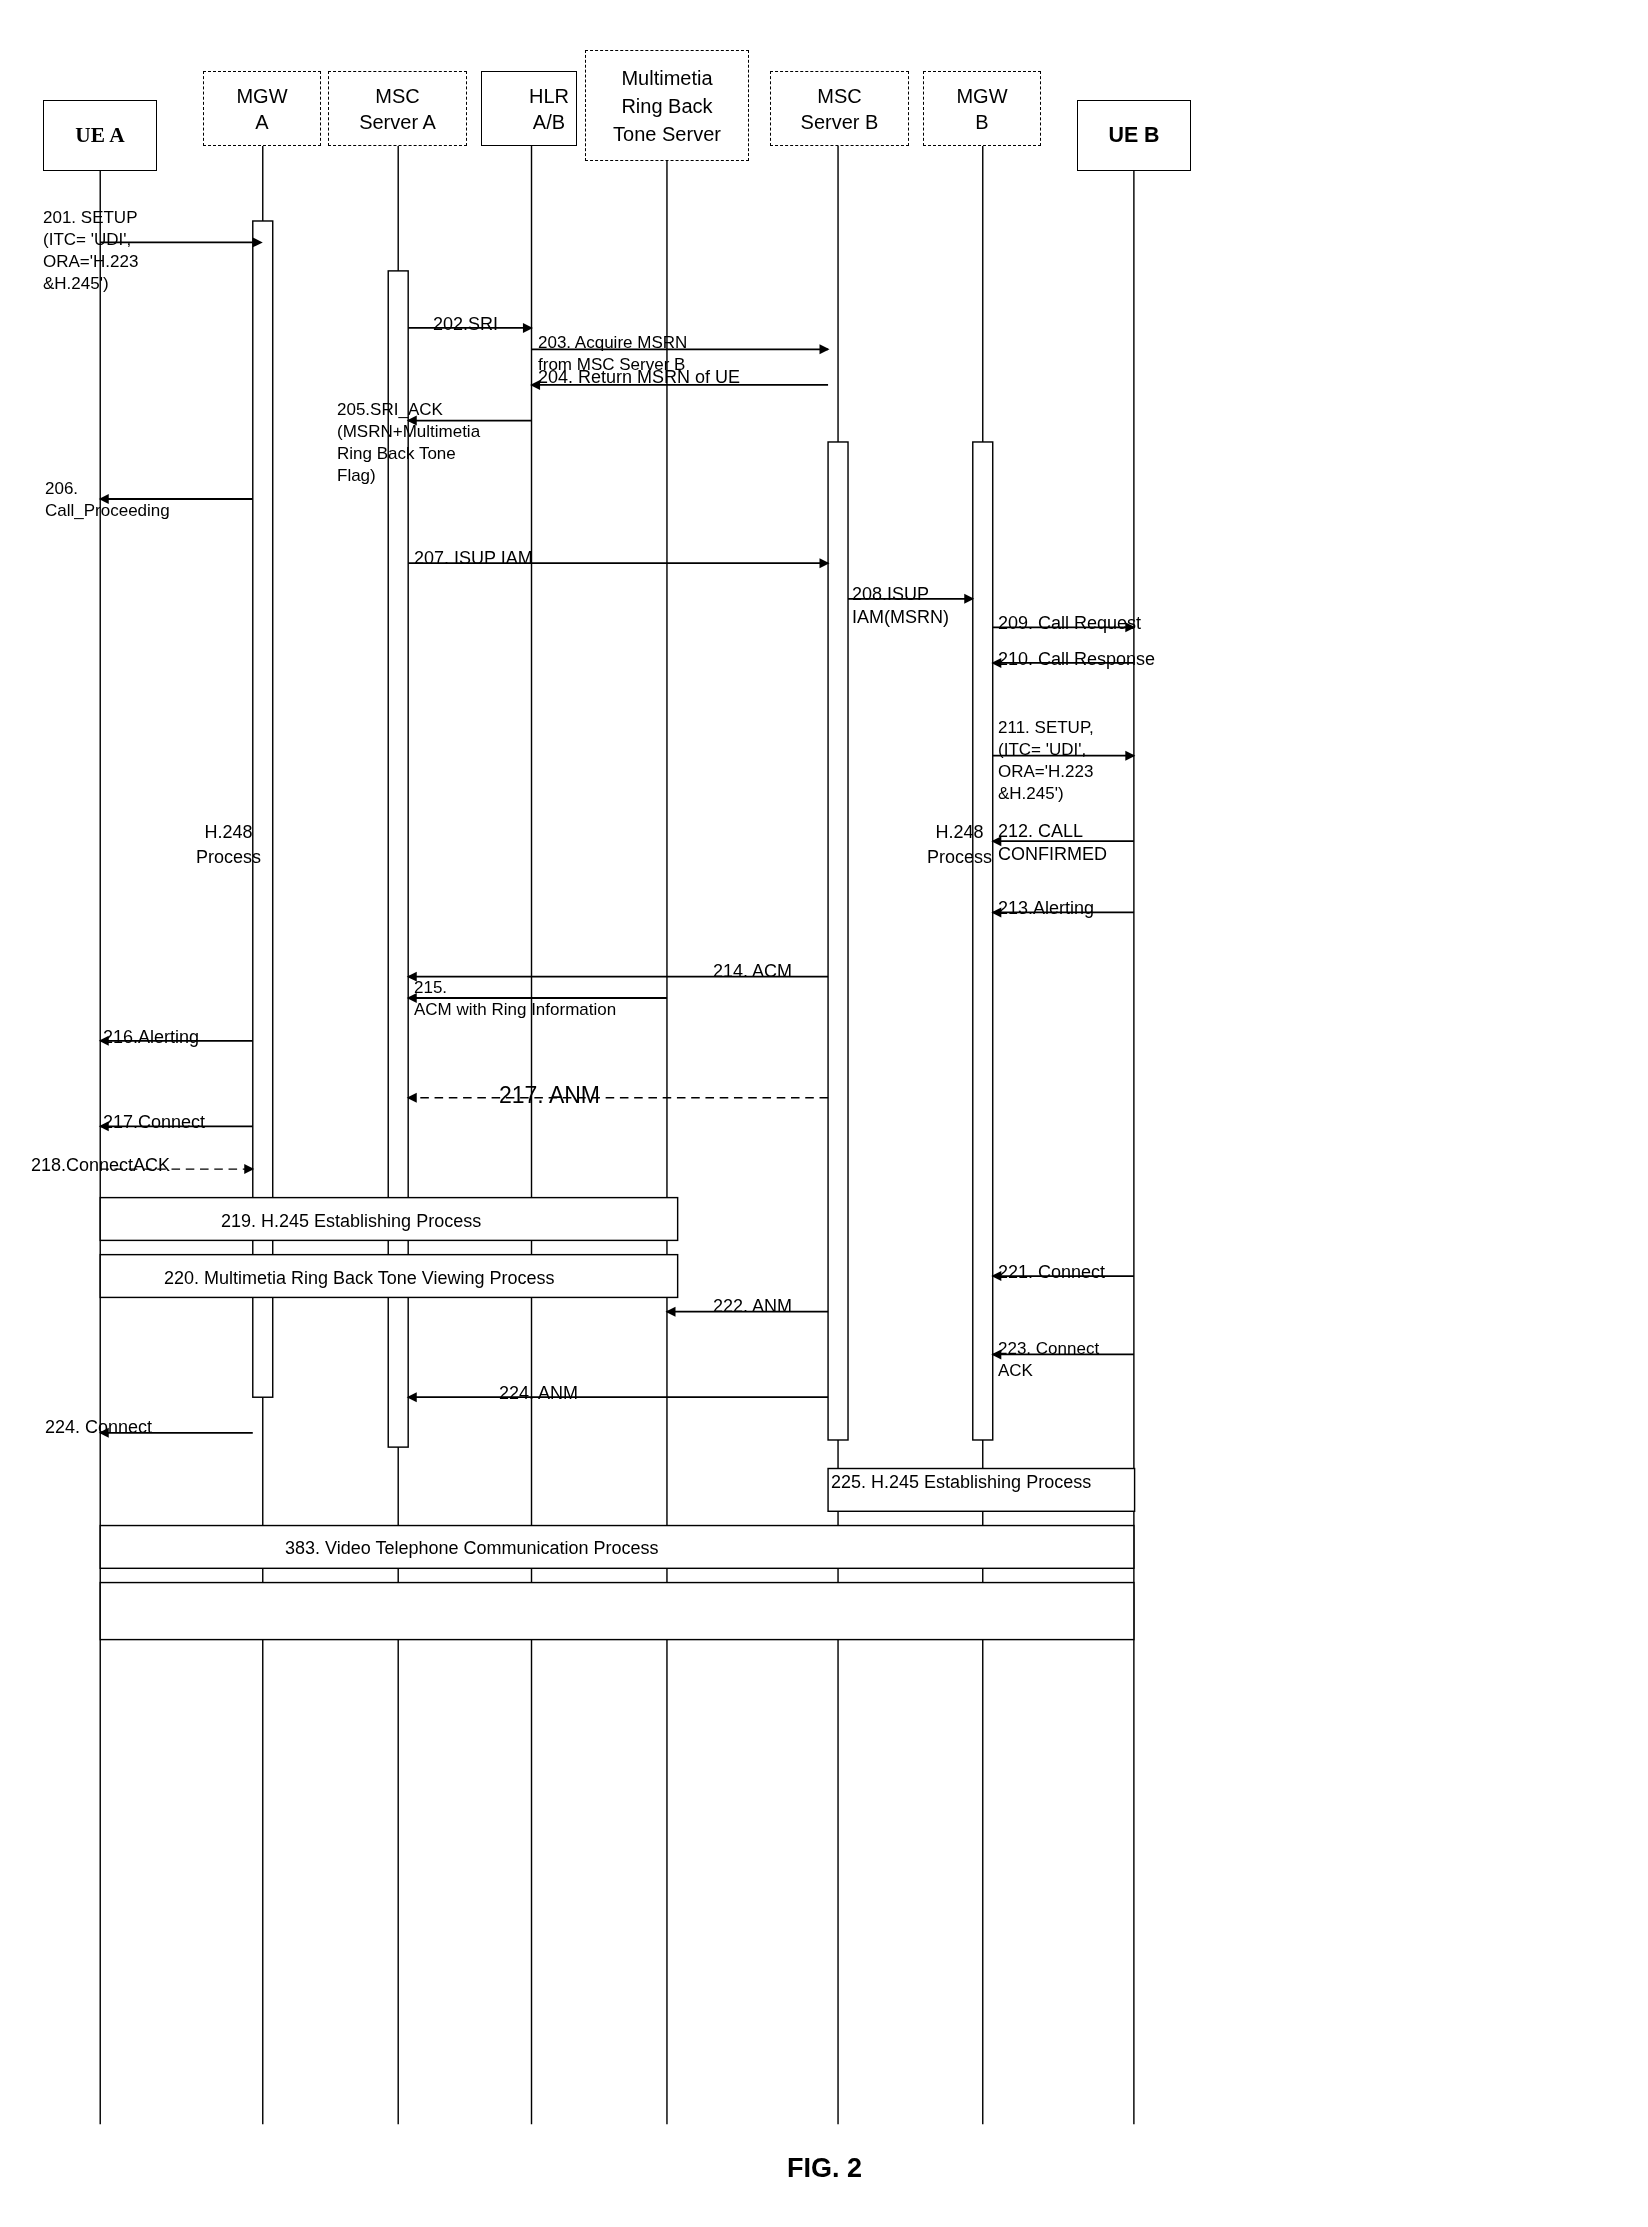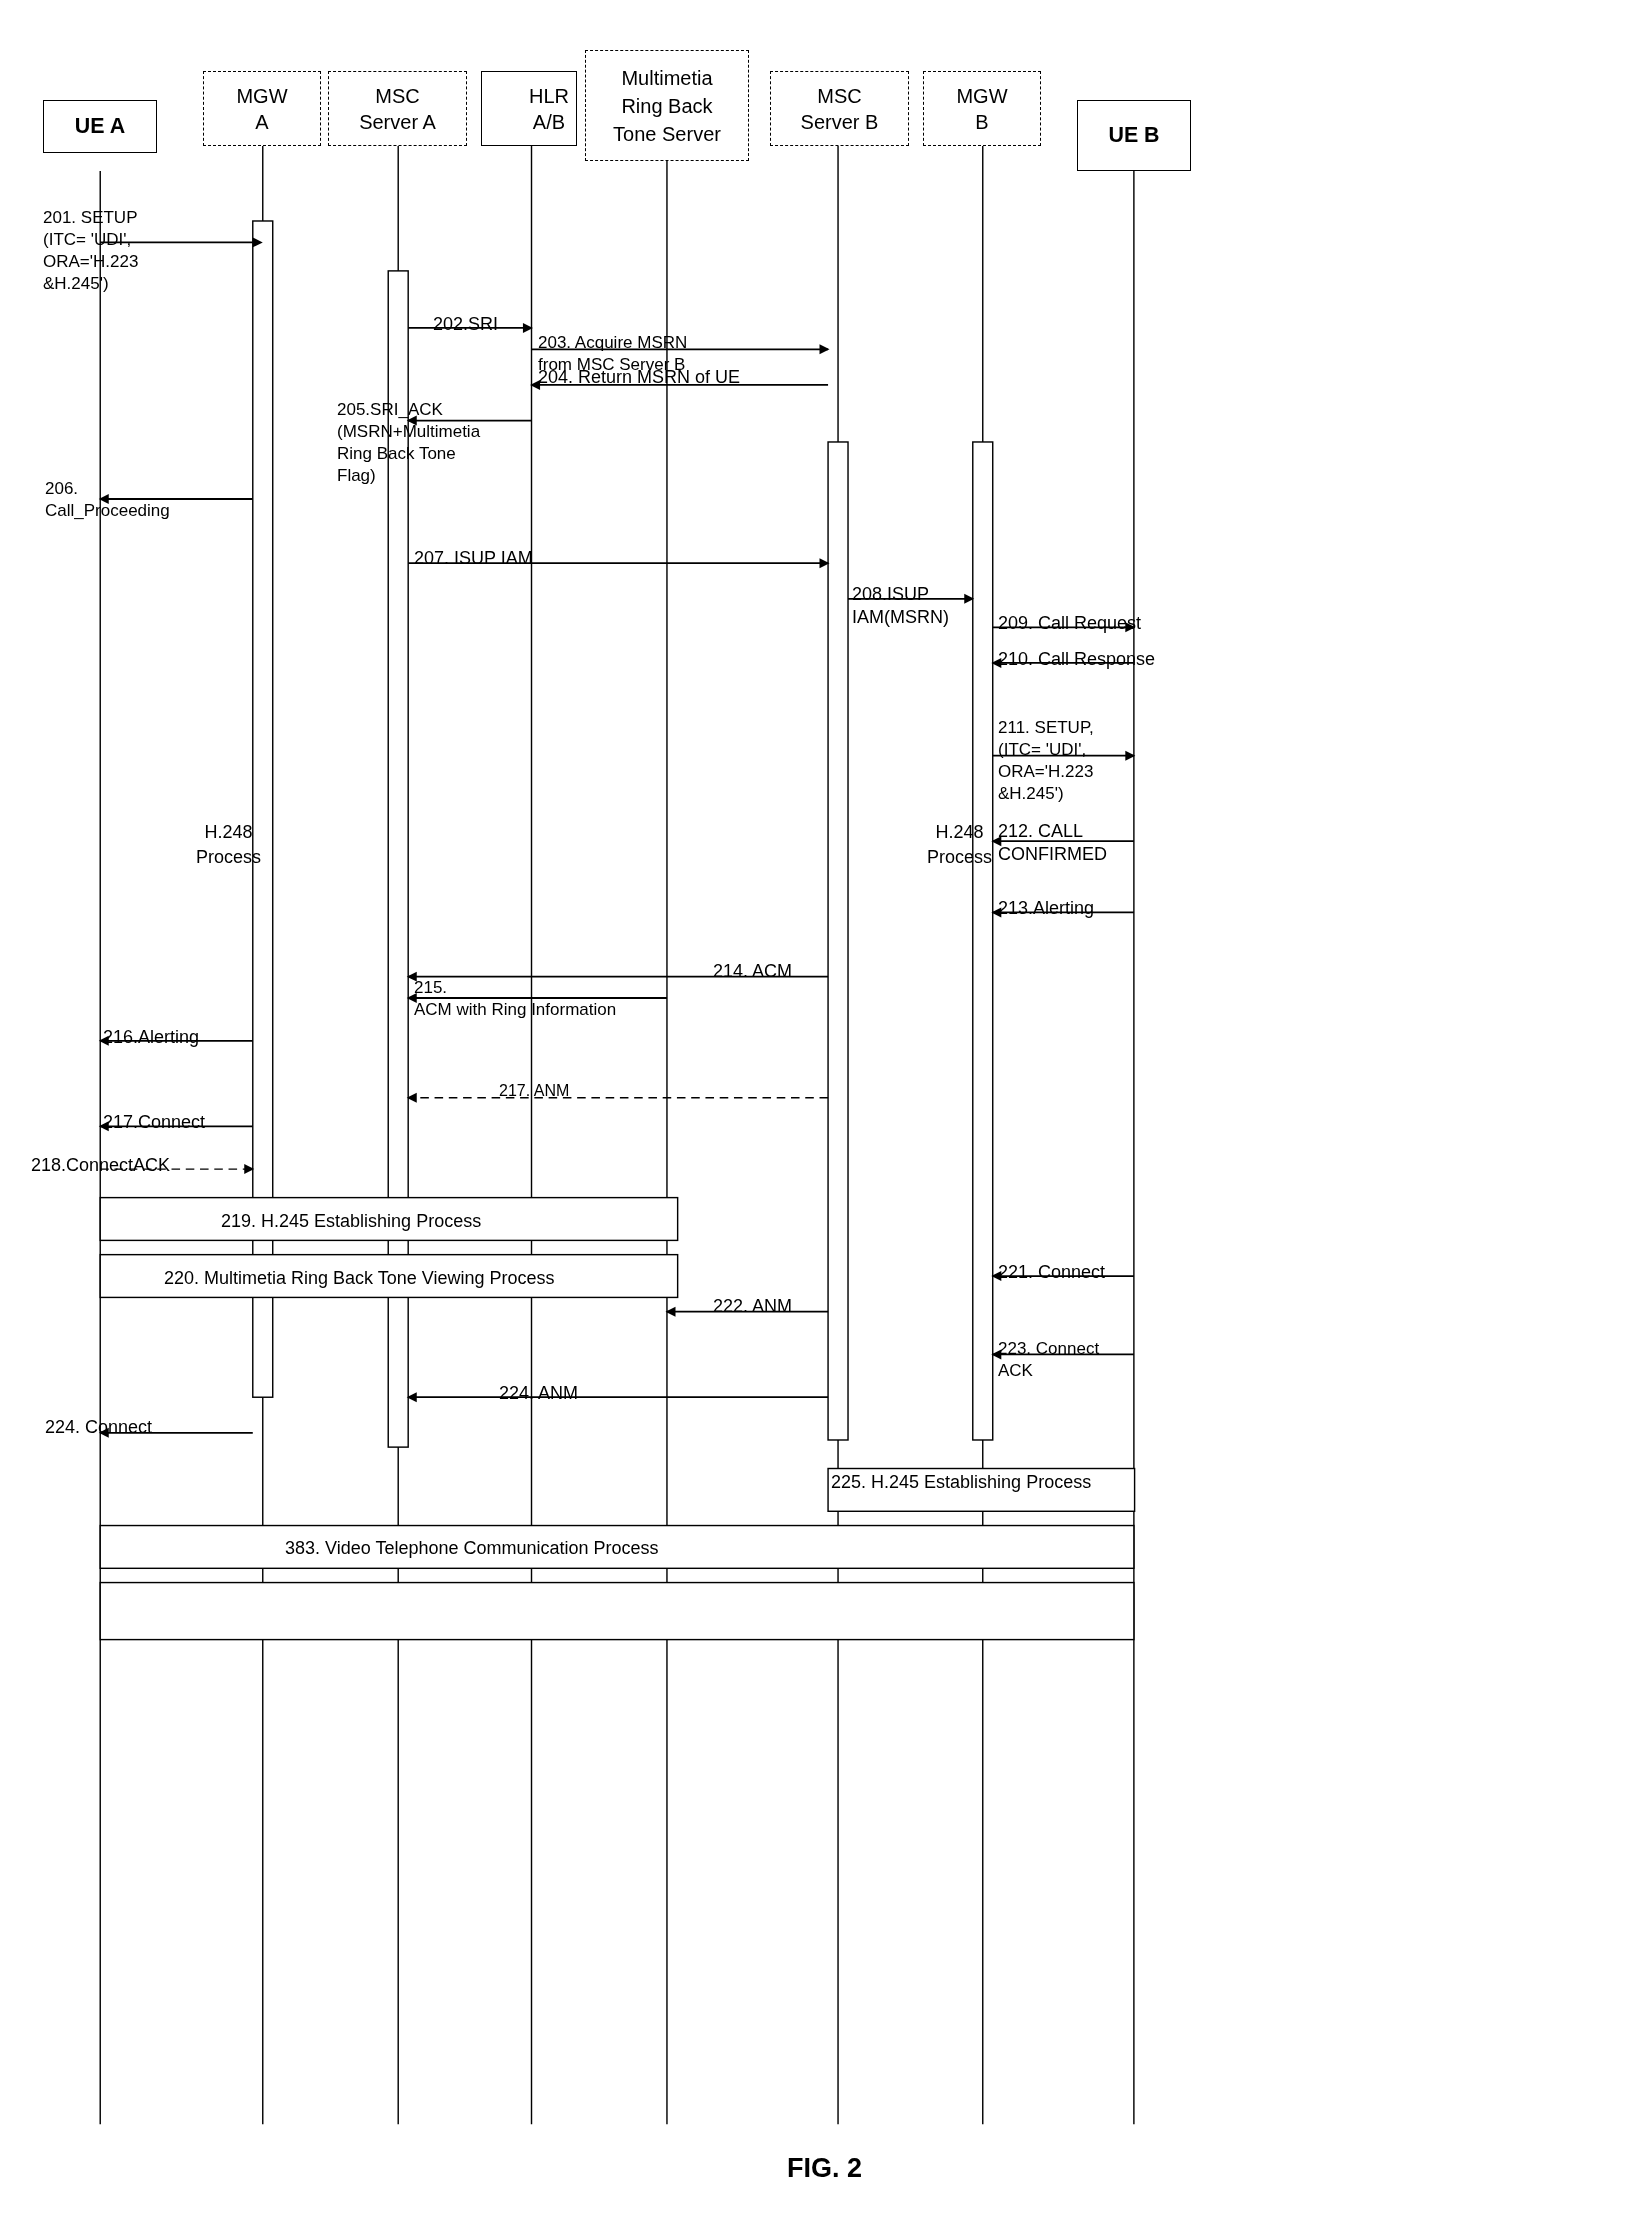--- a/index.html
+++ b/index.html
@@ -178,21 +178,21 @@
     <line x1="354" y1="2010" x2="140" y2="2010" stroke="#000" stroke-width="2.5"></line>
     <polygon points="152,2003 138,2010 152,2017" fill="#000"></polygon>
 
     <rect x="1161" y="2060" width="430" height="60" fill="white" stroke="#000" stroke-width="2"></rect>
 
     <rect x="140" y="2140" width="1450" height="60" fill="white" stroke="#000" stroke-width="2"></rect>
 
     <rect x="140" y="2220" width="1450" height="80" fill="white" stroke="#000" stroke-width="2"></rect>
   </svg>
 
-  <div class="entity-box" style="left:43px; top:100px; width:114px; height:53px; font-size:21.4px; font-weight:bold;">
+  <div class="entity-box" style="left:43px; top:100px; width:114px; height:71px; font-size:21.4px; font-weight:bold;font-family:Liberation Serif, serif;">
     <span>UE A</span>
   </div>
 
   <div class="entity-dashed" style="left:203px; top:71px; width:118px; height:75px; font-size:20px; line-height:1.3;">
     <span>MGW<br>A</span>
   </div>
 
   <div class="entity-dashed" style="left:328px; top:71px; width:139px; height:75px; font-size:20px; line-height:1.3;">
     <span>MSC<br>Server A</span>
   </div>
@@ -274,21 +274,21 @@
   </div>
 
   <div class="msg-label-multiline" style="left:414px; top:977px; font-size:17px; line-height:1.3;">
     <span>215.<br>ACM with Ring Information</span>
   </div>
 
   <div class="msg-label" style="left:103px; top:1027px; font-size:18px;">
     <span>216.Alerting</span>
   </div>
 
-  <div class="msg-label" style="left:499px; top:1082px; font-size:16px;text-align:right;">
+  <div class="msg-label" style="left:499px; top:1082px; font-size:23px;text-align:right;">
     <span>217. ANM</span>
   </div>
 
   <div class="msg-label" style="left:103px; top:1112px; font-size:18px;">
     <span>217.Connect</span>
   </div>
 
   <div class="msg-label" style="left:31px; top:1155px; font-size:18px;">
     <span>218.ConnectACK</span>
   </div>

